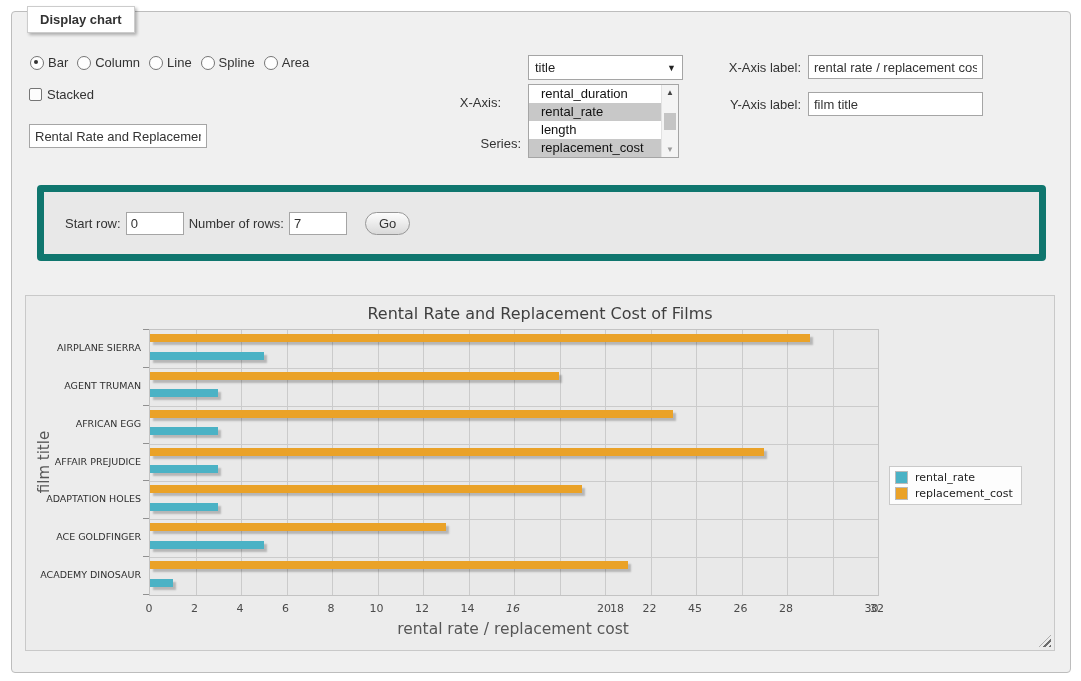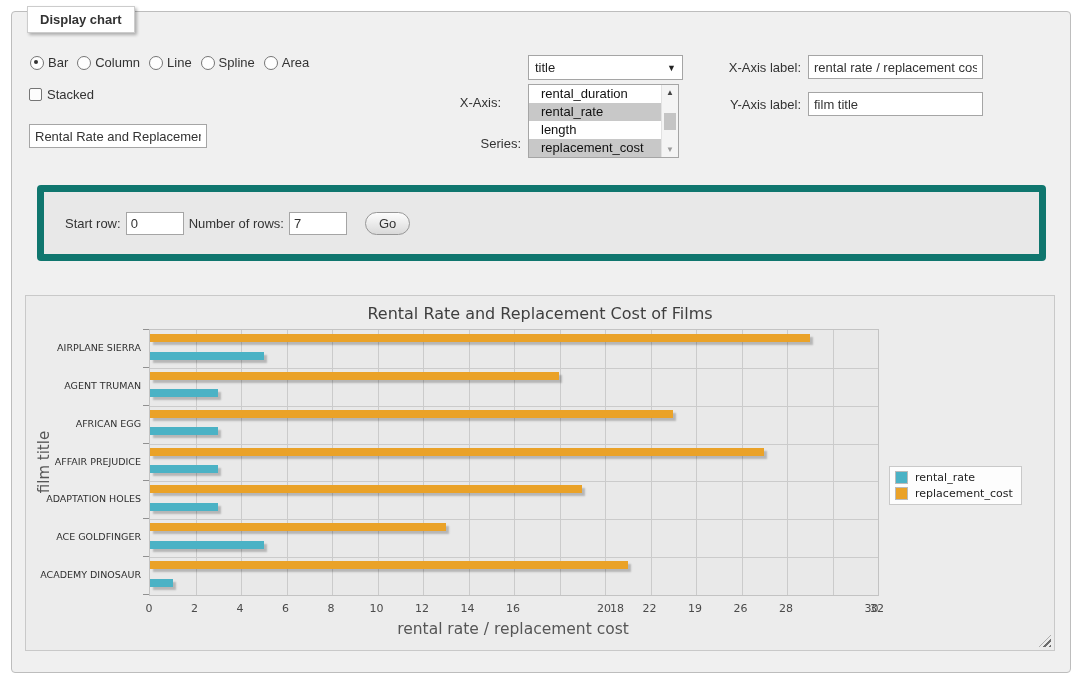--- a/index.html
+++ b/index.html
@@ -204,25 +204,25 @@
         </div>
       <div class="resize-handle"></div>
     <div class="xtick-lbl" style="left: 123px; top: 306px;">0</div>
         <div class="xtick-lbl" style="left: 168.5px; top: 306px;">2</div>
         <div class="xtick-lbl" style="left: 214px; top: 306px;">4</div>
         <div class="xtick-lbl" style="left: 259.5px; top: 306px;">6</div>
         <div class="xtick-lbl" style="left: 305px; top: 306px;">8</div>
         <div class="xtick-lbl" style="left: 350.5px; top: 306px;">10</div>
         <div class="xtick-lbl" style="left: 396px; top: 306px;">12</div>
         <div class="xtick-lbl" style="left: 441.5px; top: 306px;">14</div>
-        <div class="xtick-lbl" style="left: 487px; top: 306px;">16</div>
+        <div class="xtick-lbl" style="left: 487px; top: 306px; font-style: italic;">16</div>
         <div class="xtick-lbl" style="left: 563px; top: 306px; margin-left: 28px;">18</div>
         <div class="xtick-lbl" style="left: 578px; top: 306px;">20</div>
         <div class="xtick-lbl" style="left: 623.5px; top: 306px;">22</div>
-        <div class="xtick-lbl" style="left: 669px; top: 306px;">19</div>
+        <div class="xtick-lbl" style="left: 669px; top: 306px;">45</div>
         <div class="xtick-lbl" style="left: 714.5px; top: 306px;">26</div>
         <div class="xtick-lbl" style="left: 760px; top: 306px;">28</div>
         <div class="xtick-lbl" style="left: 805.5px; top: 306px; margin-left: 40px;">30</div>
         <div class="xtick-lbl" style="left: 851px; top: 306px;">32</div>
         <div class="ytick" style="left: 117px; top: 33px;"></div>
         <div class="ytick" style="left: 117px; top: 70.8571px;"></div>
         <div class="ytick" style="left: 117px; top: 108.714px;"></div>
         <div class="ytick" style="left: 117px; top: 146.571px;"></div>
         <div class="ytick" style="left: 117px; top: 184.429px;"></div>
         <div class="ytick" style="left: 117px; top: 222.286px;"></div>

